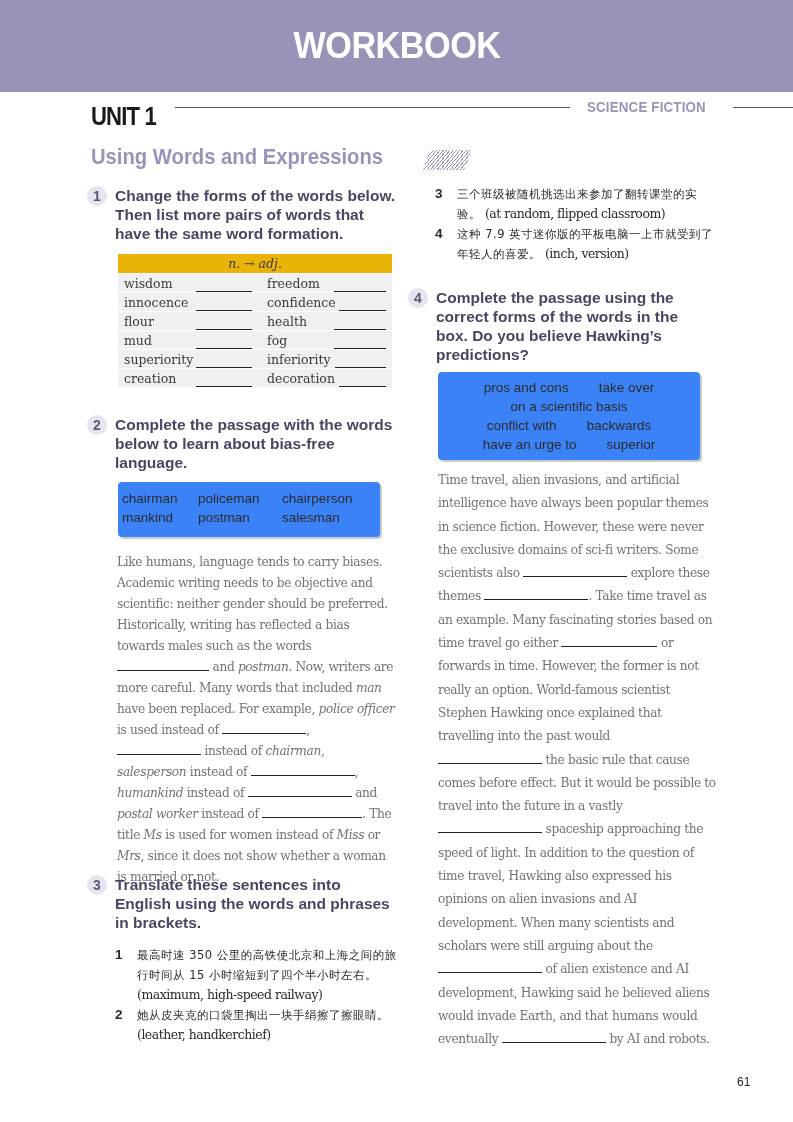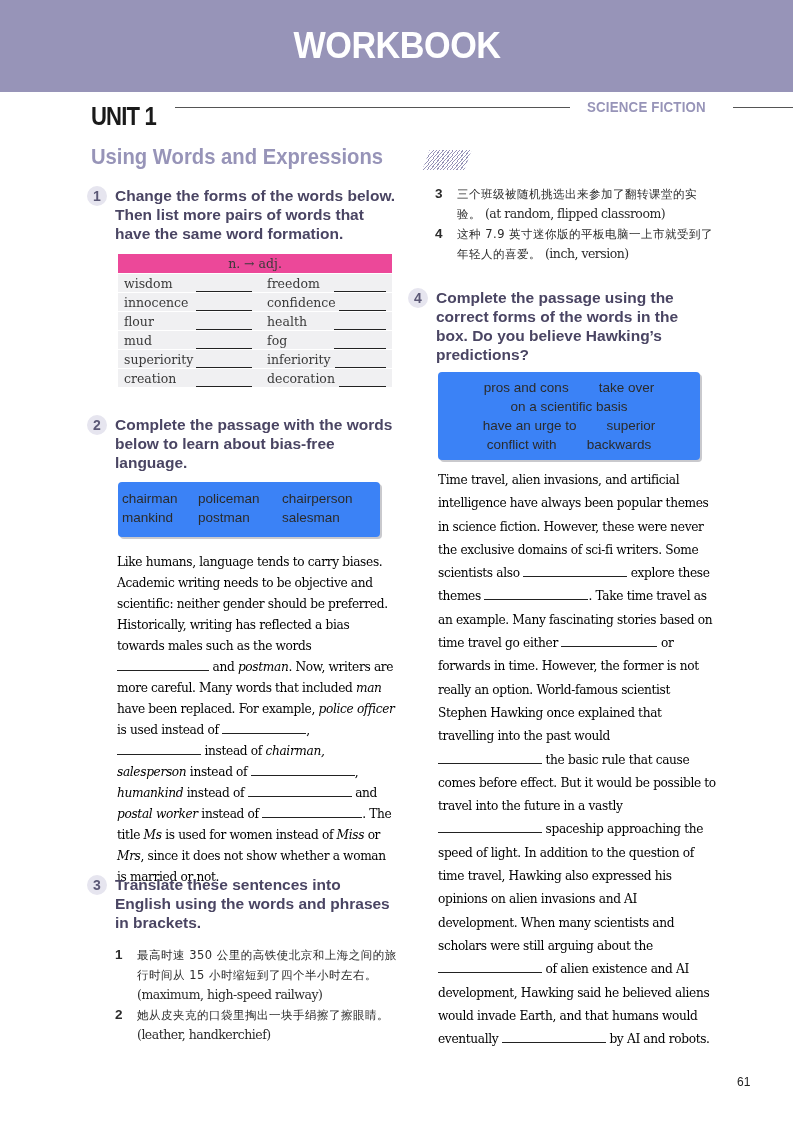--- a/index.html
+++ b/index.html
@@ -57,21 +57,21 @@
     font-family: "Liberation Sans", sans-serif; font-weight: bold;
     font-size: 15.5px; color: #4a4563; line-height: 19px;
   }
 
   
   .wtable {
     position: absolute; left: 118px; top: 254px; width: 274px;
     font-family: "DejaVu Serif", serif; font-size: 12.5px; color: #3a3a3a;
   }
   .wtable .hdr {
-    background: #ec4899; text-align: center; height: 19px;
+    background: #eab308; text-align: center; font-style: italic; height: 19px;
     line-height: 19px; margin-bottom: 1px;
   }
   .wtable .row {
     background: #f0f0f2; display: flex; height: 18px; line-height: 17px;
     margin-bottom: 1px; padding: 0 6px;
   }
   .wtable .cell { display: flex; width: 50%; align-items: flex-end; }
   .wtable .word { width: 68px; white-space: nowrap; }
   .wtable .blank { border-bottom: 1px solid #222; width: 56px; height: 13px; margin-left: 4px; }
 
@@ -79,21 +79,21 @@
   .wordbox {
     position: absolute; background: #3b82f6; border-radius: 4px;
     box-shadow: 2px 2px 0 #c9c9cd;
     font-family: "Liberation Sans", sans-serif; font-size: 13.5px; color: #2b2b2b;
   }
   .wb2 { left: 118px; top: 482px; width: 262px; height: 55px; padding: 8px 4px; }
   .wb2 .grid { display: grid; grid-template-columns: 76px 84px 90px; row-gap: 2px; line-height: 17px; }
   .wb4 { left: 438px; top: 372px; width: 262px; height: 88px; text-align: center; padding-top: 6px; line-height: 19px; }
 
   .passage {
-    position: absolute; font-family: "DejaVu Serif", serif; color: #000000;
+    position: absolute; font-family: "DejaVu Serif", serif; color: #737373;
   }
   .p2 { left: 117px; top: 552px; width: 278px; font-size: 12.2px; line-height: 21px; letter-spacing: -0.35px; }
   .p4 { left: 438px; top: 469px; width: 278px; font-size: 12.2px; line-height: 23.3px; letter-spacing: -0.35px; }
   .gap { display: inline-block; border-bottom: 1px solid #222; height: 12px; vertical-align: baseline; }
   .it { font-style: italic; }
 
   .trans { position: absolute; font-size: 12.5px; color: #2b2b2b; }
   .trans .item { display: flex; line-height: 20px; }
   .trans .n {
     width: 22px; flex-shrink: 0; font-family: "Liberation Sans", sans-serif;
@@ -229,18 +229,18 @@
   </div>
 </div>
 
 <div class="ex-head" style="left:408px; top:288px; width:300px;">
   <span class="ex-num">4</span>
   <span class="ex-text">Complete the passage using the correct forms of the words in the box. Do you believe Hawking’s predictions?</span>
 </div>
 <div class="wordbox wb4">
   <div><span>pros and cons</span><span style="display:inline-block;width:30px"></span><span>take over</span></div>
   <div><span>on a scientific basis</span></div>
+  <div><span>conflict with</span><span style="display:inline-block;width:30px"></span><span>backwards</span></div>
   <div><span>have an urge to</span><span style="display:inline-block;width:30px"></span><span>superior</span></div>
-  <div><span>conflict with</span><span style="display:inline-block;width:30px"></span><span>backwards</span></div>
 </div>
 <div class="passage p4"><span>Time travel, alien invasions, and artificial intelligence have always been popular themes in science fiction. However, these were never the exclusive domains of sci-fi writers. Some scientists also </span><span class="gap" style="width:104px"></span><span> explore these themes </span><span class="gap" style="width:104px"></span><span>. Take time travel as an example. Many fascinating stories based on time travel go either </span><span class="gap" style="width:96px"></span><span> or forwards in time. However, the former is not really an option. World-famous scientist Stephen Hawking once explained that travelling into the past would </span><span class="gap" style="width:104px"></span><span> the basic rule that cause comes before effect. But it would be possible to travel into the future in a vastly </span><span class="gap" style="width:104px"></span><span> spaceship approaching the speed of light. In addition to the question of time travel, Hawking also expressed his opinions on alien invasions and AI development. When many scientists and scholars were still arguing about the </span><span class="gap" style="width:104px"></span><span> of alien existence and AI development, Hawking said he believed aliens would invade Earth, and that humans would eventually </span><span class="gap" style="width:104px"></span><span> by AI and robots.</span></div>
 
 <div class="page-num">61</div>
 
 </body></html>

